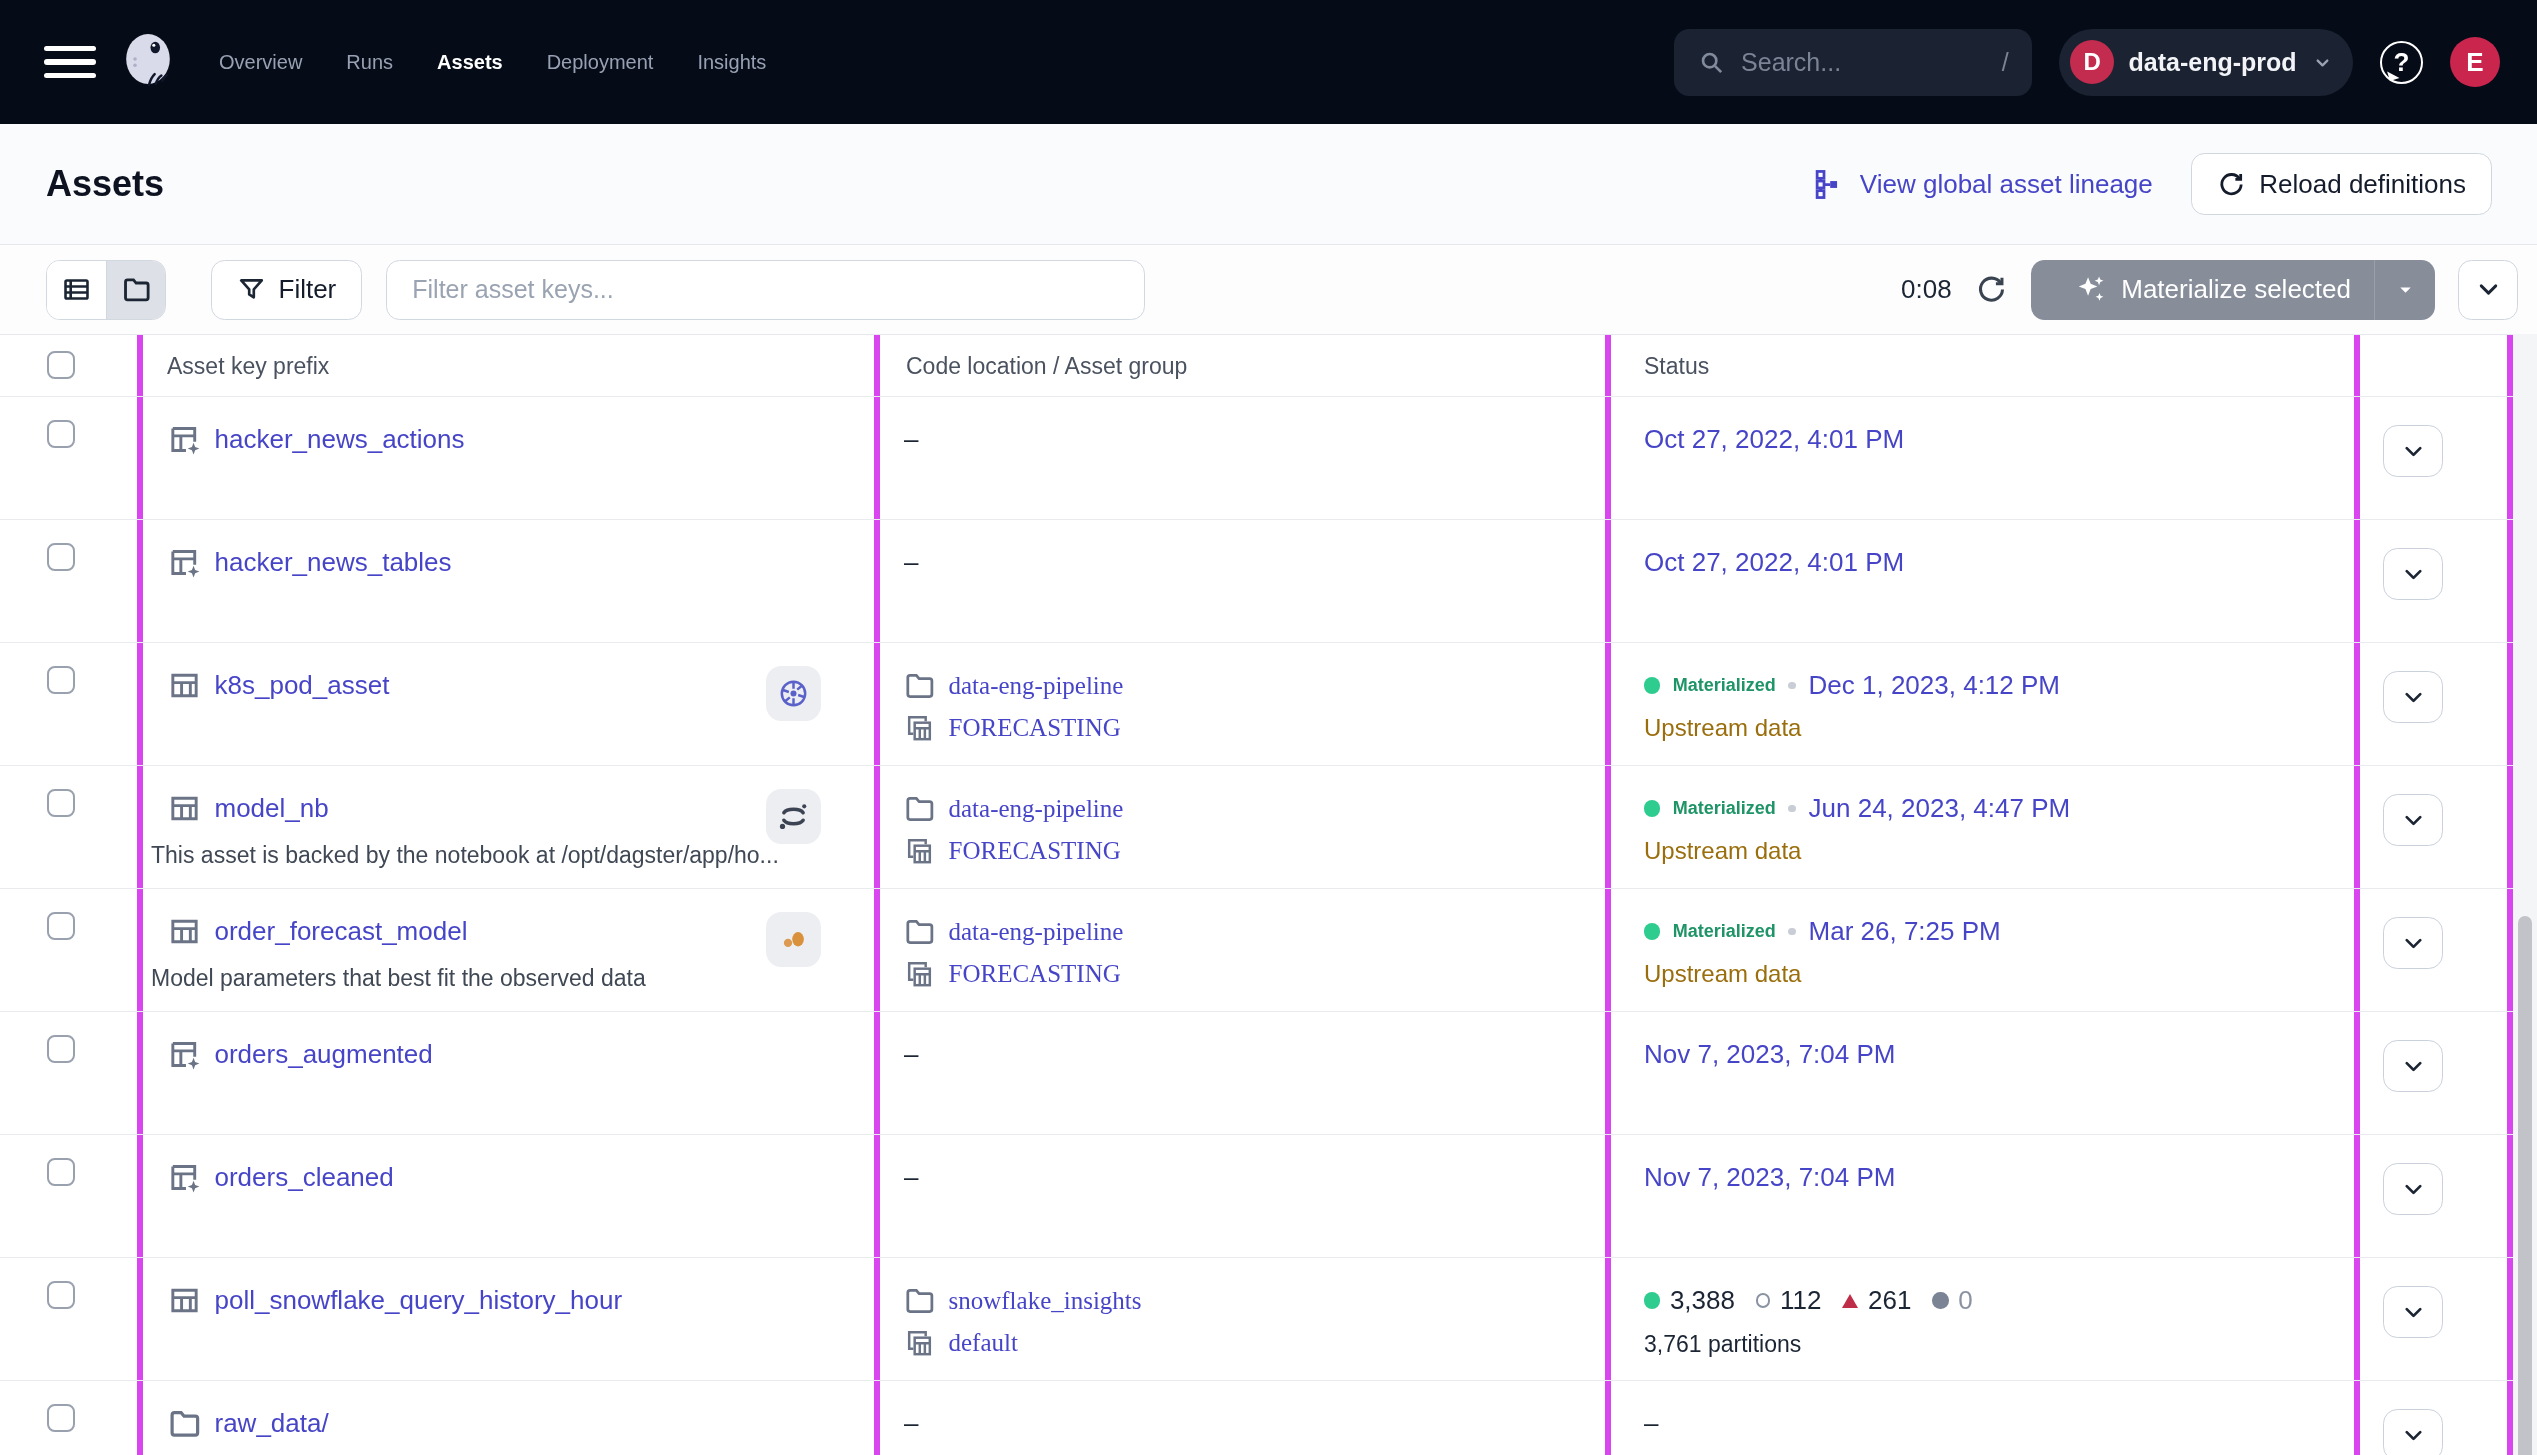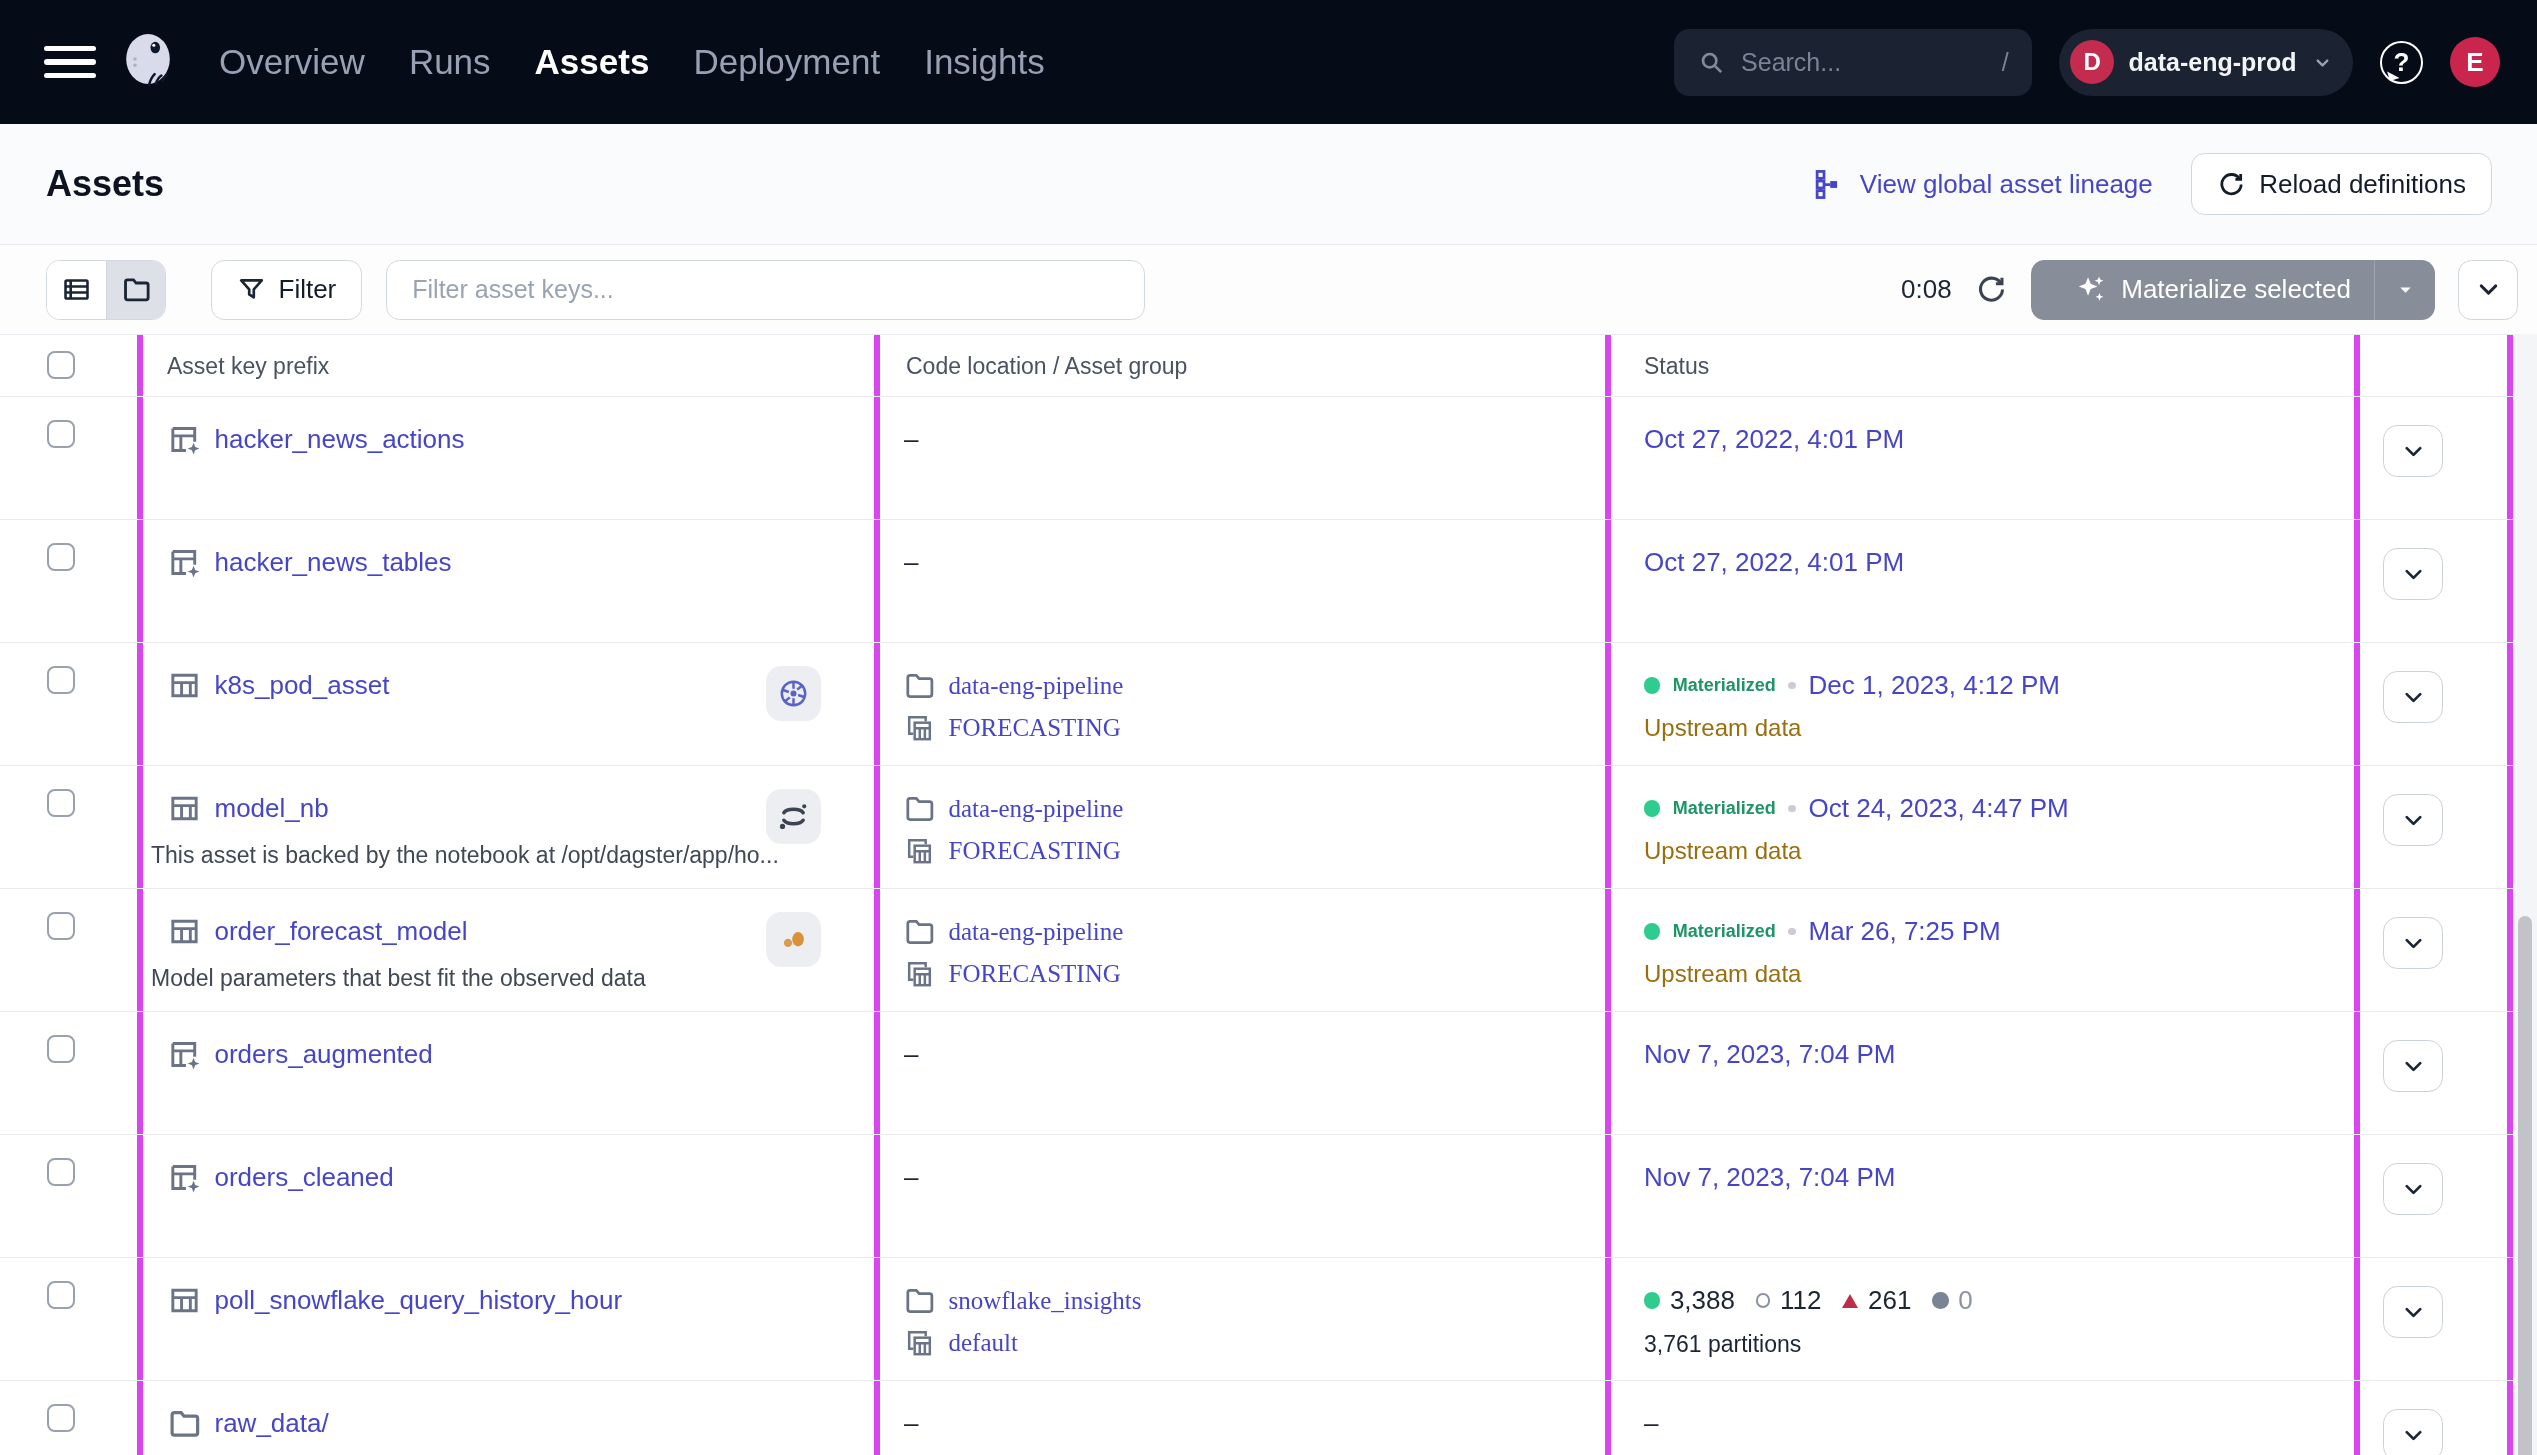--- a/index.html
+++ b/index.html
@@ -6,21 +6,21 @@
   html,body { width:2538px; height:1455px; overflow:hidden; background:#fff;
     font-family:"Liberation Sans", sans-serif; }
   #app { position:relative; width:2538px; height:1455px; }
 
   
   .nav { position:absolute; top:0; left:0; width:2538px; height:124px;
     background:#060B18; display:flex; align-items:center; }
   .burger { margin-left:44px; width:52px; cursor:pointer; }
   .burger div { height:5.8px; background:#fff; border-radius:2.9px; margin:7.7px 0; }
   .logo { margin-left:27px; }
-  .nav-links { display:flex; gap:44px; margin-left:46px; font-size:35px; color:#98A1B3; }
+  .nav-links { display:flex; gap:44px; margin-left:46px; font-size:20px; color:#98A1B3; }
   .nav-link { cursor:pointer; }
   .nav-link.active { color:#fff; font-weight:700; }
   .nav-right { margin-left:auto; display:flex; align-items:center; gap:27px; padding-right:38px; }
   .search-pill { width:358px; height:67px; border-radius:15.4px; background:#1B2231;
     display:flex; align-items:center; padding:0 23px; gap:15.4px; }
   .search-ph { color:#7A8495; font-size:25px; }
   .search-slash { margin-left:auto; color:#7A8495; font-size:25px; }
   .ws-pill { height:67px; border-radius:34px; background:#1B2231; display:flex;
     align-items:center; padding:0 19px 0 11.5px; gap:14.4px; }
   .ws-badge { width:44px; height:44px; border-radius:50%; background:#C32C4E; color:#fff;
@@ -430,21 +430,21 @@
               </svg>
           </span>
           <a class="llink">FORECASTING</a>
         </div>
       </div>
       <div class="cc">
         <div class="stline">
           <span class="gdot"></span>
           <span class="glabel">Materialized</span>
           <span class="sdot"></span>
-          <a class="sdate">Oct 24, 2023, 4:47 PM</a>
+          <a class="sdate">Jun 24, 2023, 4:47 PM</a>
         </div>
         <div class="note">Upstream data</div>
       </div>
       <div class="cc">
           <button class="rowbtn">
         <svg width="27" height="27" viewBox="0 0 24 24" fill="none" stroke="#1B2533" stroke-width="2.4" stroke-linecap="round" stroke-linejoin="round">
               <path d="M6 9l6 6 6-6"></path>
             </svg>
           </button>
         </div>

